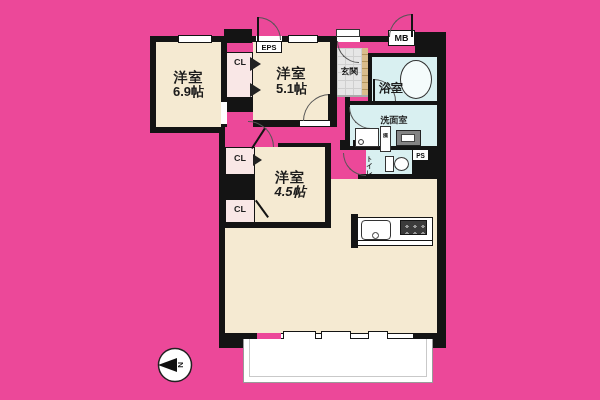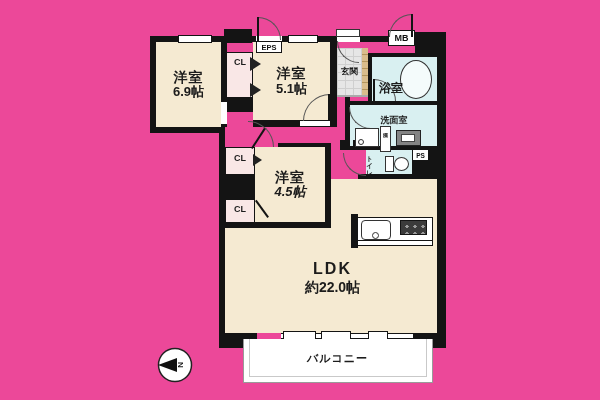--- a/index.html
+++ b/index.html
@@ -167,37 +167,32 @@
   <div class="stove" style="left:400px;top:220px;width:27px;height:15px;"></div>
 
   <div class="winband" style="left:281px;top:333px;width:132px;height:6px;"></div>
   <div class="winseg" style="left:283px;top:331px;width:33px;height:9px;"></div>
   <div class="winseg" style="left:321px;top:331px;width:30px;height:9px;"></div>
   <div class="winseg" style="left:368px;top:331px;width:20px;height:9px;"></div>
 
   <div class="balc" style="left:243px;top:339px;width:190px;height:44px;">
     <div class="balc-in" style="left:5px;top:0;width:178px;height:38px;"></div>
   </div>
-  <div class="slabel" style="left:290px;top:351px;width:95px;font-size:11px;letter-spacing:1px;">バルコニー</div>
 
   <div class="rlabel" style="left:156px;top:42px;width:65px;height:85px;">
     <span class="nm" style="position:static;">洋室</span>
     <span class="sz" style="position:static;">6.9帖</span>
   </div>
   <div class="rlabel" style="left:253px;top:42px;width:77px;height:78px;">
     <span class="nm" style="position:static;">洋室</span>
     <span class="sz" style="position:static;">5.1帖</span>
   </div>
   <div class="rlabel" style="left:255px;top:147px;width:70px;height:75px;">
     <span class="nm" style="position:static;">洋室</span>
     <span class="sz" style="position:static;font-style:italic;">4.5帖</span>
-  </div>
-  <div class="rlabel ldk-l" style="left:245px;top:250px;width:175px;height:55px;">
-    <span class="nm" style="position:static;">LDK</span>
-    <span class="sz" style="position:static;">約22.0帖</span>
   </div>
 
   <div class="slabel" style="left:337px;top:66px;width:25px;font-size:8.5px;">玄関</div>
   <div class="slabel" style="left:374px;top:64px;width:34px;font-size:12px;margin-top:16px;">浴室</div>
   <div class="slabel" style="left:368px;top:114px;width:52px;font-size:9px;">洗面室</div>
   <div class="slabel vtext" style="left:366px;top:151px;height:23px;font-size:6.5px;line-height:1;">トイレ</div>
   <div class="slabel" style="left:227px;top:57px;width:26px;font-size:9px;">CL</div>
   <div class="slabel" style="left:225px;top:153px;width:30px;font-size:9px;">CL</div>
   <div class="slabel" style="left:225px;top:204px;width:30px;font-size:9px;">CL</div>
 

